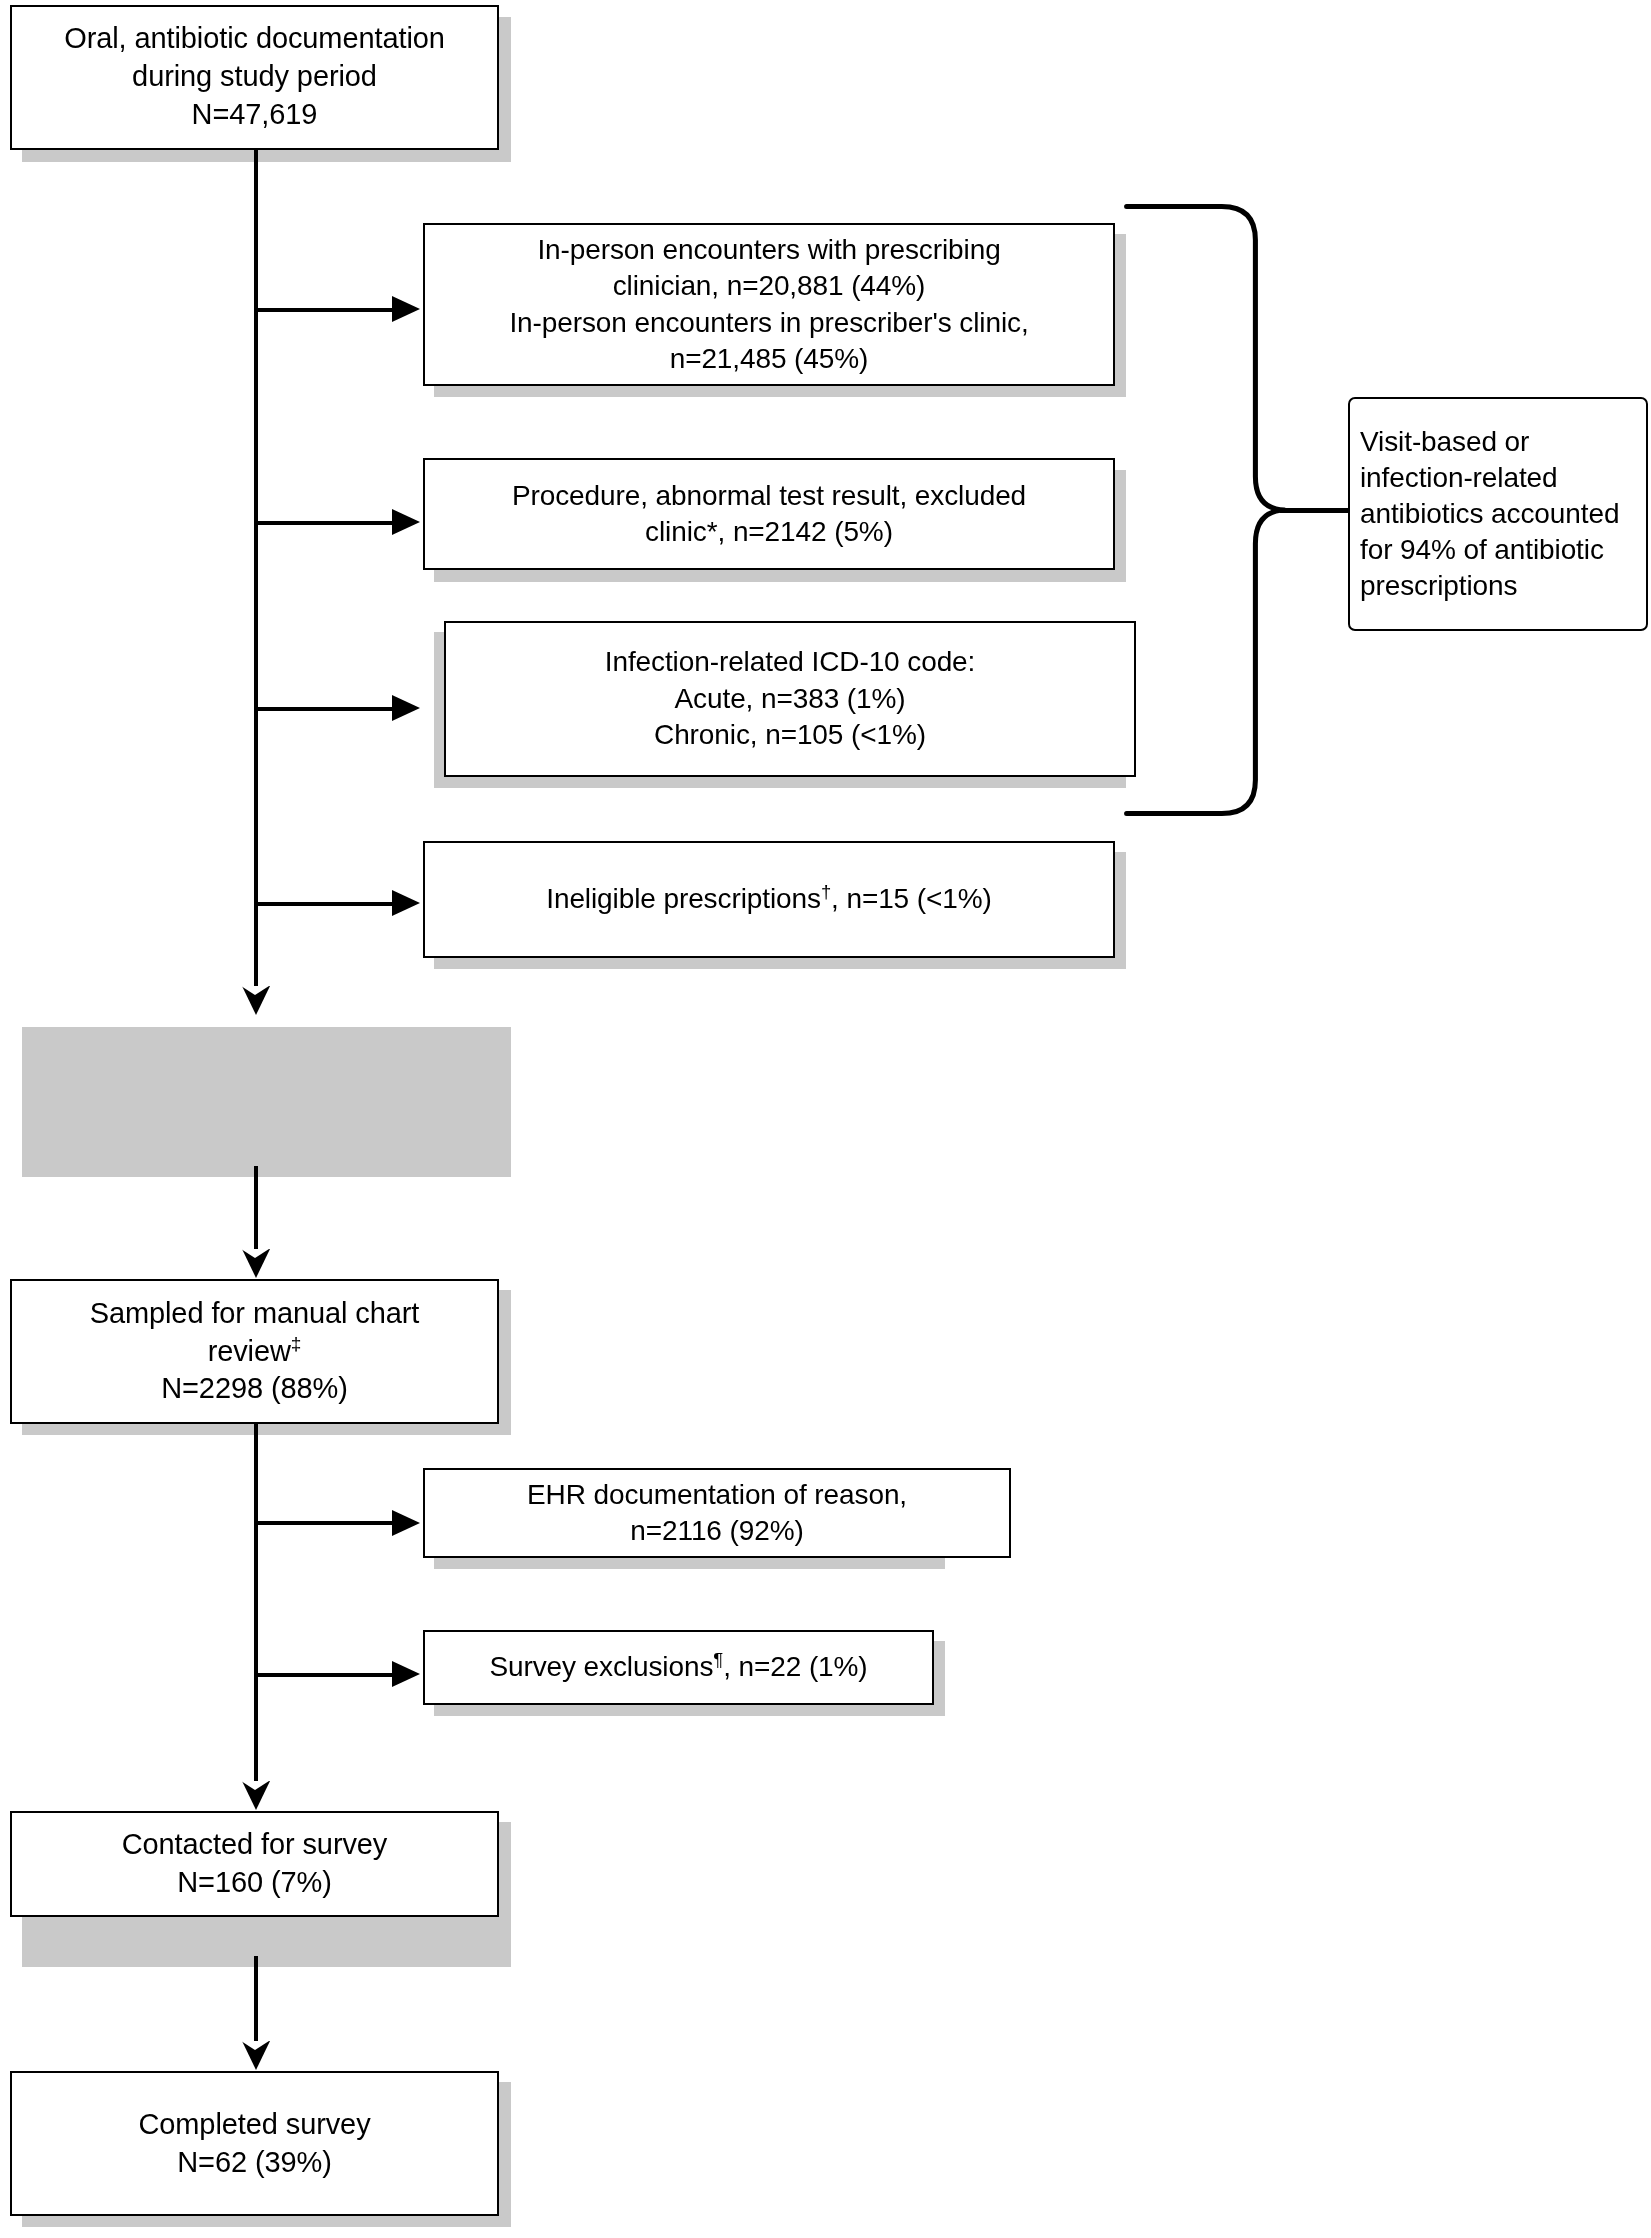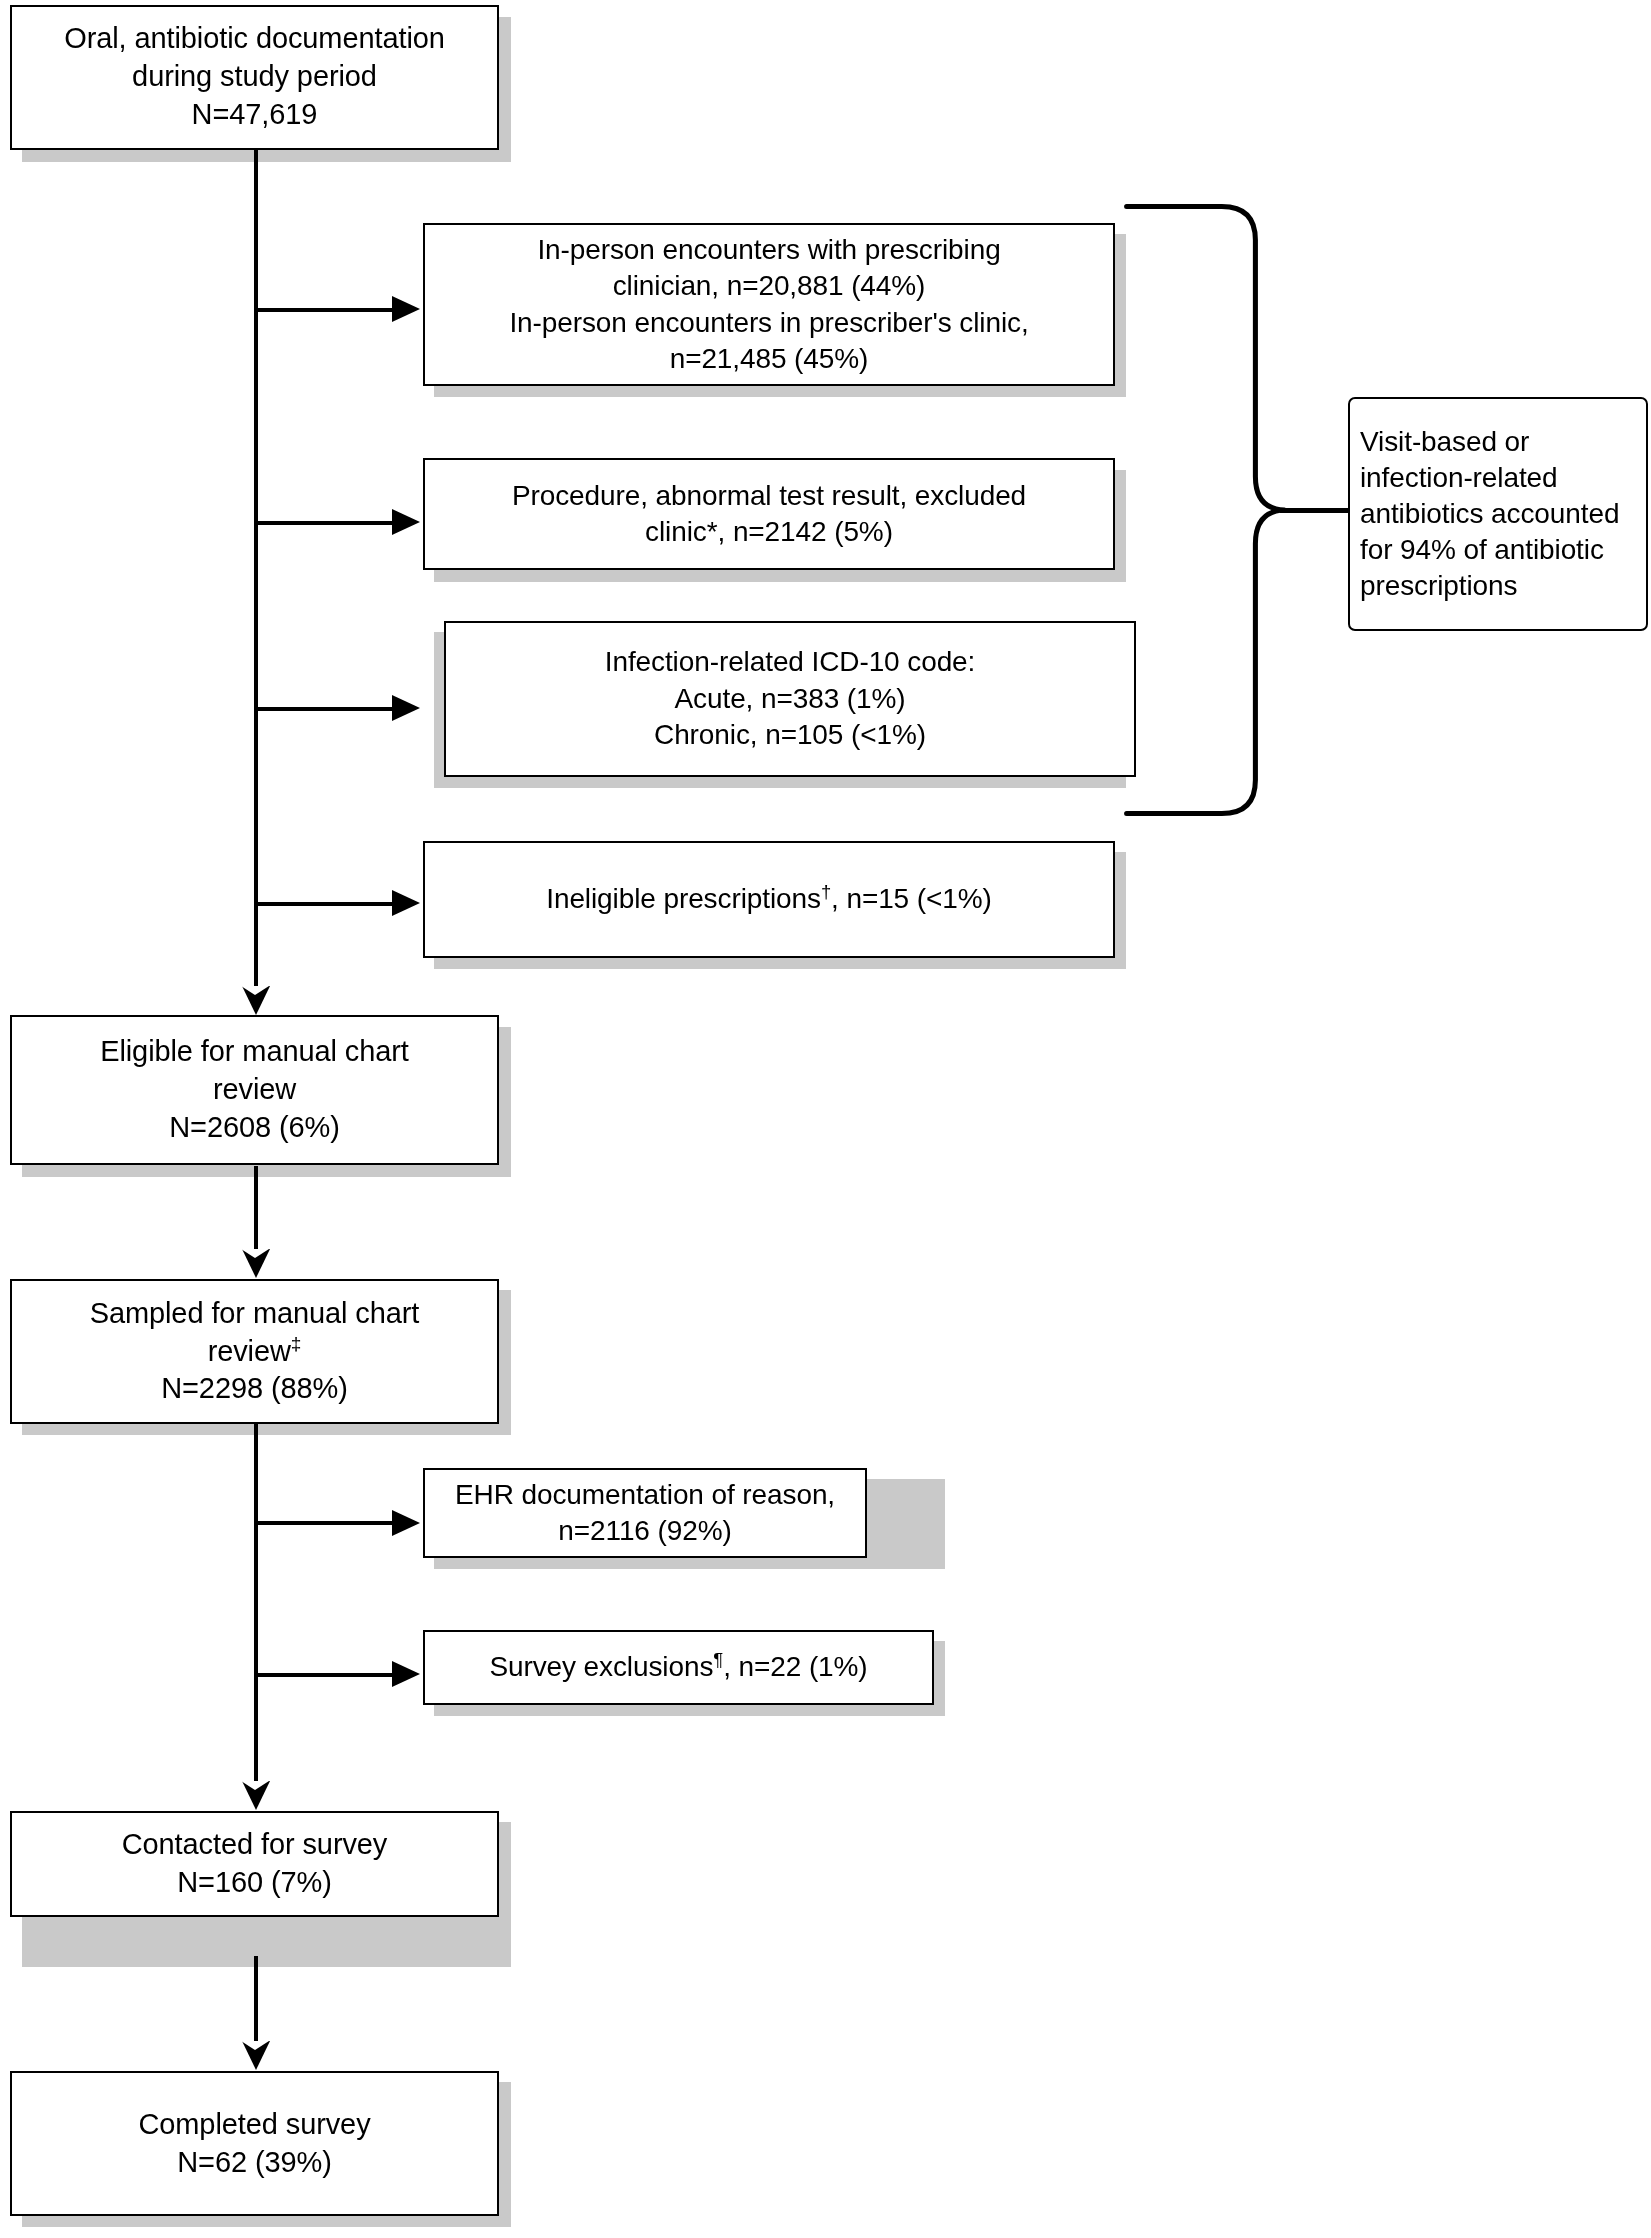--- a/index.html
+++ b/index.html
@@ -178,48 +178,41 @@
     <div class="txt" style="padding-left:10px;">
       <span>Visit-based or</span><br>
       <span>infection-related</span><br>
       <span>antibiotics accounted</span><br>
       <span>for 94% of antibiotic</span><br>
       <span>prescriptions</span>
     </div>
   </div>
 
   <div class="shadow" style="left:22.4px; top:1027px; width:489px; height:150px;"></div>
-  <div class="node" style="left:10px; top:1015px; width:489px; height:150px;">
-    <div class="txt">
-      <span>Eligible for manual chart</span><br>
-      <span>review</span><br>
-      <span>N=2608 (6%)</span>
-    </div>
-  </div>
 
   <div class="vline" style="left:254px; top:1166px; height:87px;"></div>
   <div class="arrow-down" style="left:242px; top:1249px;"></div>
 
   <div class="shadow" style="left:22.4px; top:1290px; width:489px; height:145px;"></div>
   <div class="node" style="left:10px; top:1279px; width:489px; height:145px;">
     <div class="txt">
       <span>Sampled for manual chart</span><br>
       <span>review</span><sup>‡</sup><br>
       <span>N=2298 (88%)</span>
     </div>
   </div>
 
   <div class="vline" style="left:254px; top:1423px; height:361px;"></div>
   <div class="arrow-down" style="left:242px; top:1781px;"></div>
 
   <div class="hline" style="left:254px; top:1521px; width:140px;"></div>
   <div class="arrow-right" style="left:392px; top:1510px;"></div>
 
   <div class="shadow" style="left:434px; top:1479px; width:511px; height:90px;"></div>
-  <div class="node" style="left:423px; top:1468px; width:444px; height:90px; font-size:28px;justify-content:center;">
+  <div class="node" style="left:423px; top:1468px; width:588px; height:90px; font-size:28px;justify-content:center;">
     <div class="txt">
       <span>EHR documentation of reason,</span><br>
       <span>n=2116 (92%)</span>
     </div>
   </div>
 
   <div class="hline" style="left:254px; top:1673px; width:140px;"></div>
   <div class="arrow-right" style="left:392px; top:1661px;"></div>
 
   <div class="shadow" style="left:434px; top:1641px; width:511px; height:75px;"></div>

